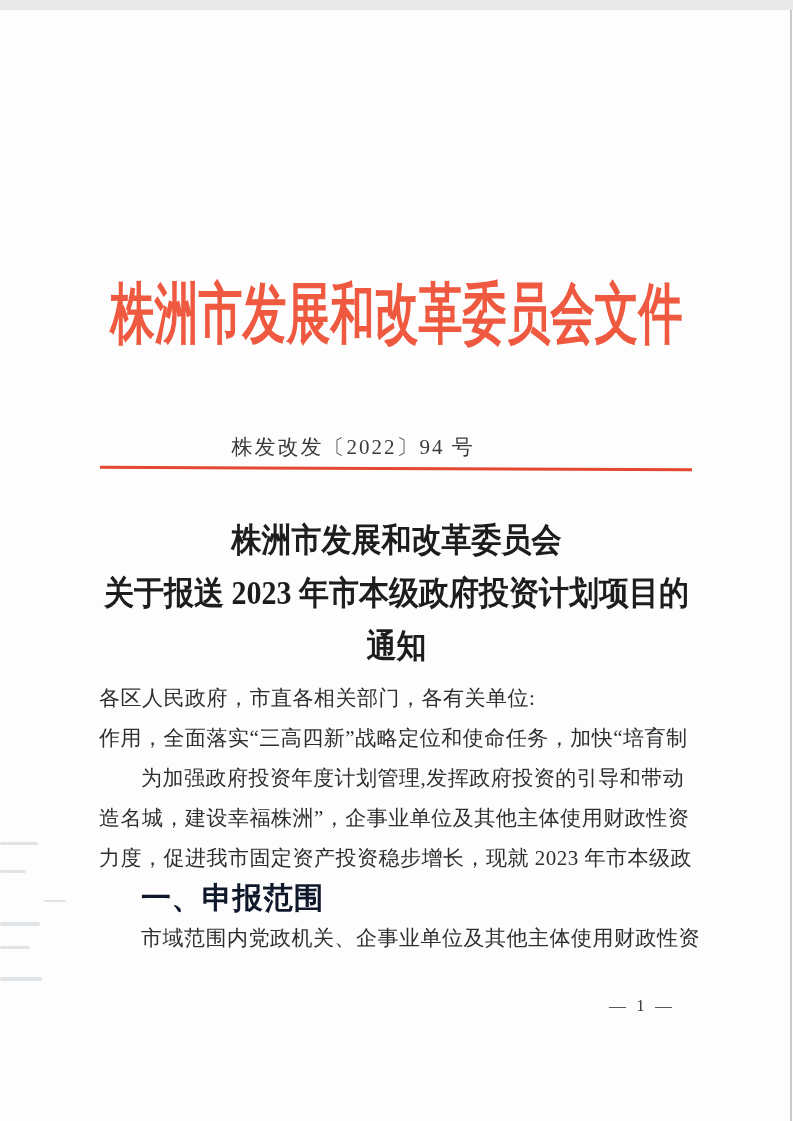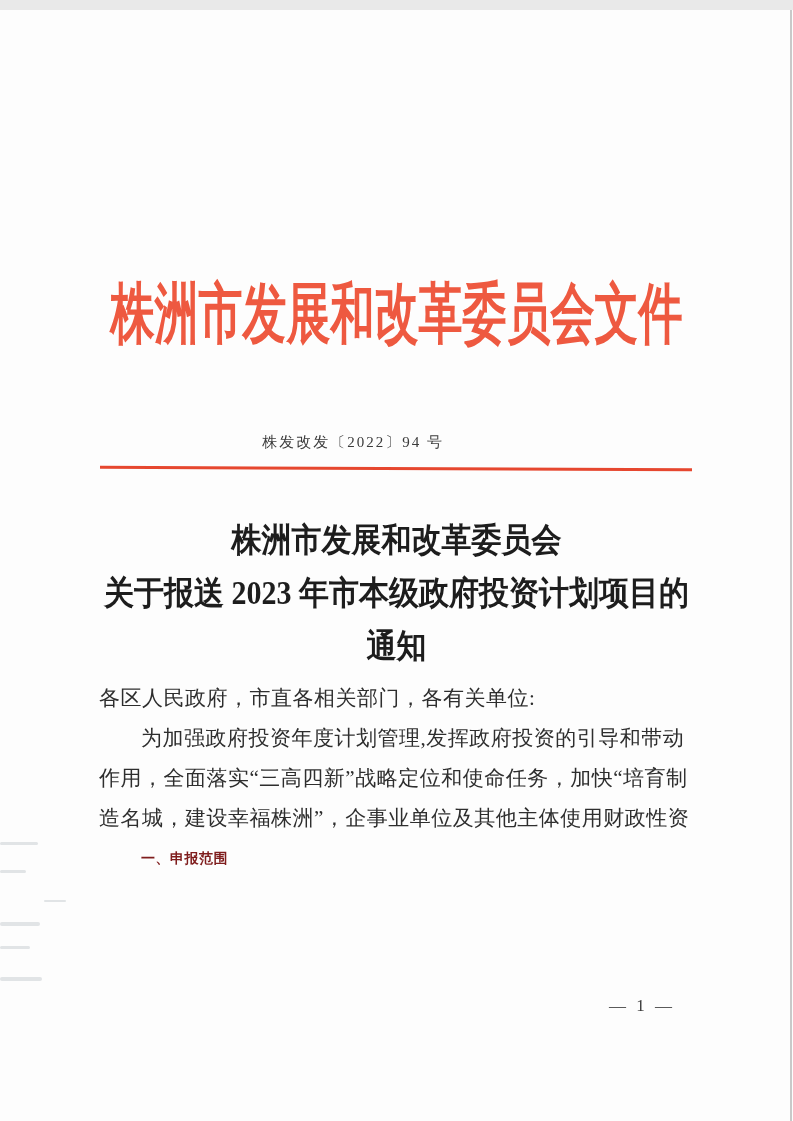--- a/index.html
+++ b/index.html
@@ -31,21 +31,21 @@
     color: #ee5940;
     transform: scaleY(1.5);
     transform-origin: top center;
   }
   .doc-number {
     position: absolute;
     top: 423px;
     left: 0;
     width: 706px;
     text-align: center;
-    font-size: 15px;
+    font-size: 21px;
     letter-spacing: 2px;
     color: #3a3a3a;
     white-space: nowrap;
   }
   .red-divider {
     position: absolute;
     top: 457px;
     left: 100px;
     width: 592px;
     height: 3px;
@@ -84,22 +84,22 @@
     overflow: visible;
   }
   .b-just {
     text-align: justify;
     text-align-last: justify;
   }
   .b-indent { text-indent: 42px; }
   .b-heading {
     font-family: "Liberation Sans", "DejaVu Sans", sans-serif;
     font-weight: bold;
-    font-size: 14px;
-    color: #7f1d1d;
+    font-size: 30px;
+    color: #0f172a;
   }
   
   .page-number {
     position: absolute;
     top: 986px;
     right: 118px;
     font-size: 17px;
     letter-spacing: 3px;
     color: #3c3c3c;
     white-space: nowrap;
@@ -138,24 +138,26 @@
   <div class="red-divider" style="background: rgb(230, 71, 47);"></div>
 
   <div class="doc-title">
     <div class="t-line">株洲市发展和改革委员会</div>
     <div class="t-line">关于报送 2023 年市本级政府投资计划项目的</div>
     <div class="t-line">通知</div>
   </div>
 
   <div class="body-block">
     <div class="b-line">各区人民政府，市直各相关部门，各有关单位:</div>
+    <div class="b-line b-just">作用，全面落实“三高四新”战略定位和使命任务，加快“培育制</div>
     <div class="b-line b-just b-indent">为加强政府投资年度计划管理,发挥政府投资的引导和带动</div>
-    <div class="b-line b-just">作用，全面落实“三高四新”战略定位和使命任务，加快“培育制</div>
     <div class="b-line b-just">造名城，建设幸福株洲”，企事业单位及其他主体使用财政性资</div>
+    <div class="b-line b-just">力度，促进我市固定资产投资稳步增长，现就 2023 年市本级政</div>
     <div class="b-line b-heading b-indent">一、申报范围</div>
+    <div class="b-line b-just b-indent">市域范围内党政机关、企事业单位及其他主体使用财政性资</div>
   </div>
 
   <div class="page-number">— 1 —</div>
 
   <div class="edge-right"></div>
   <div class="smudge sm1"></div>
   <div class="smudge sm2"></div>
   <div class="smudge sm3"></div>
   <div class="smudge sm4"></div>
   <div class="smudge sm5"></div>

